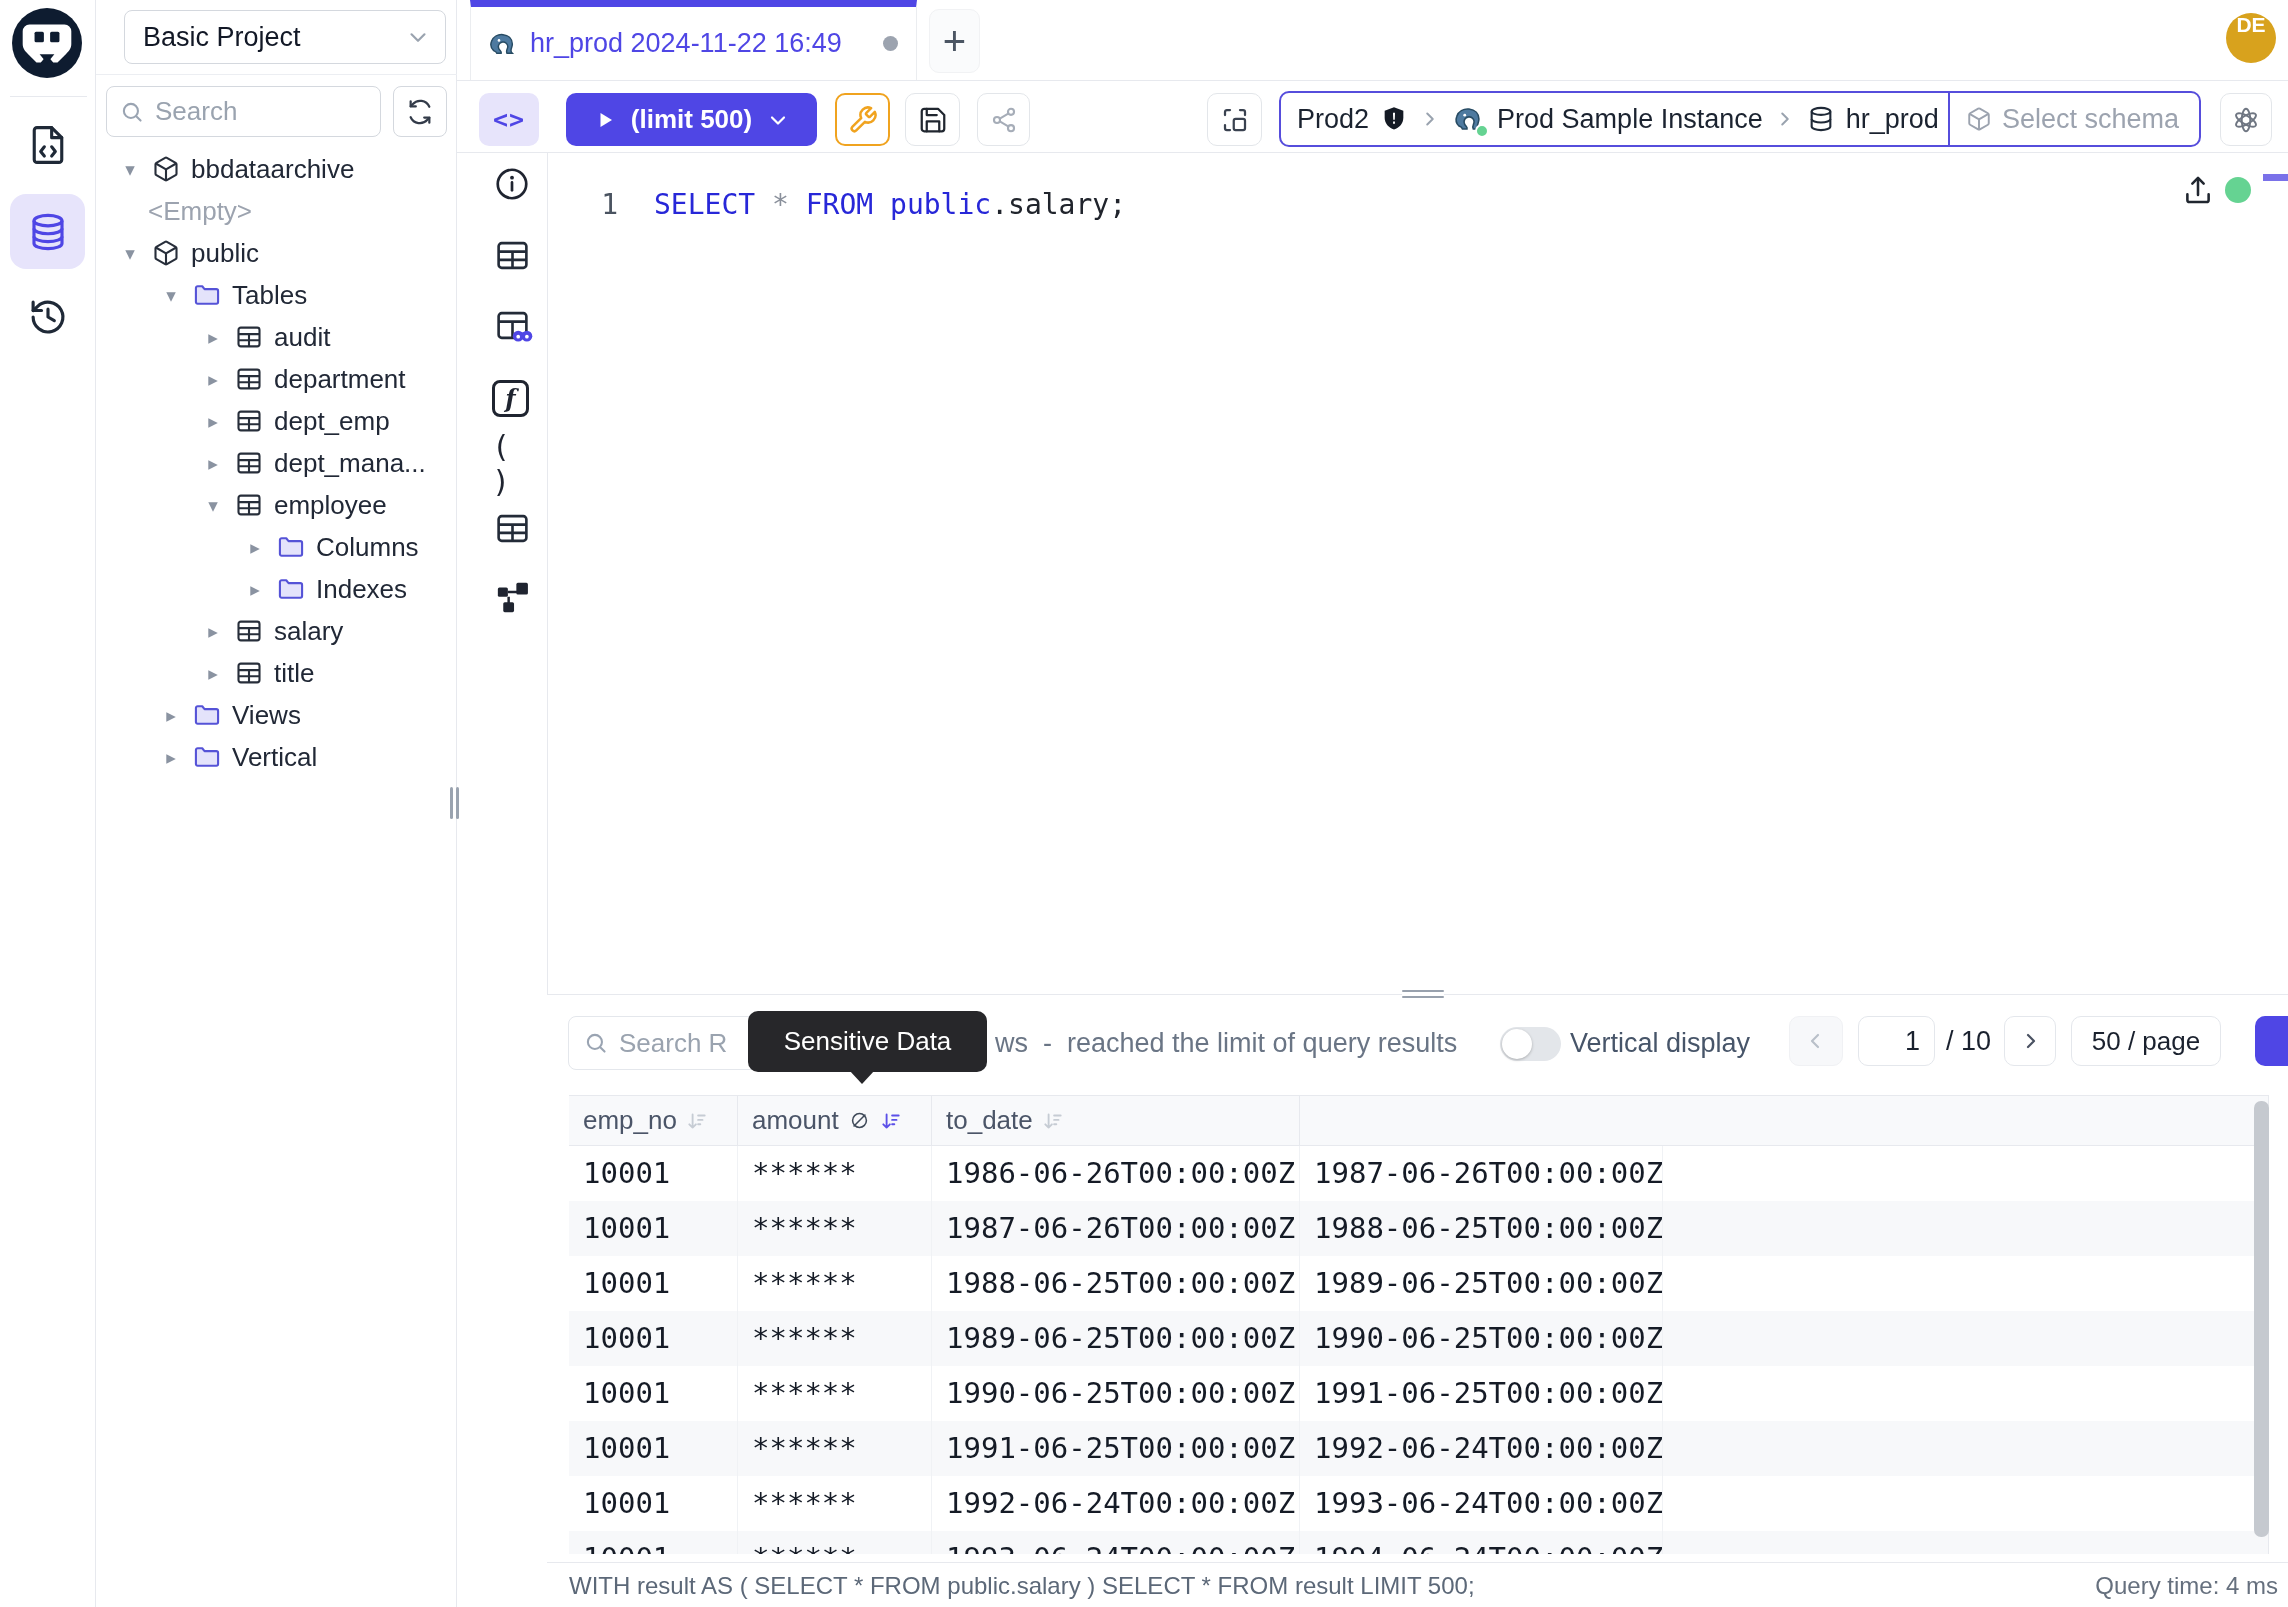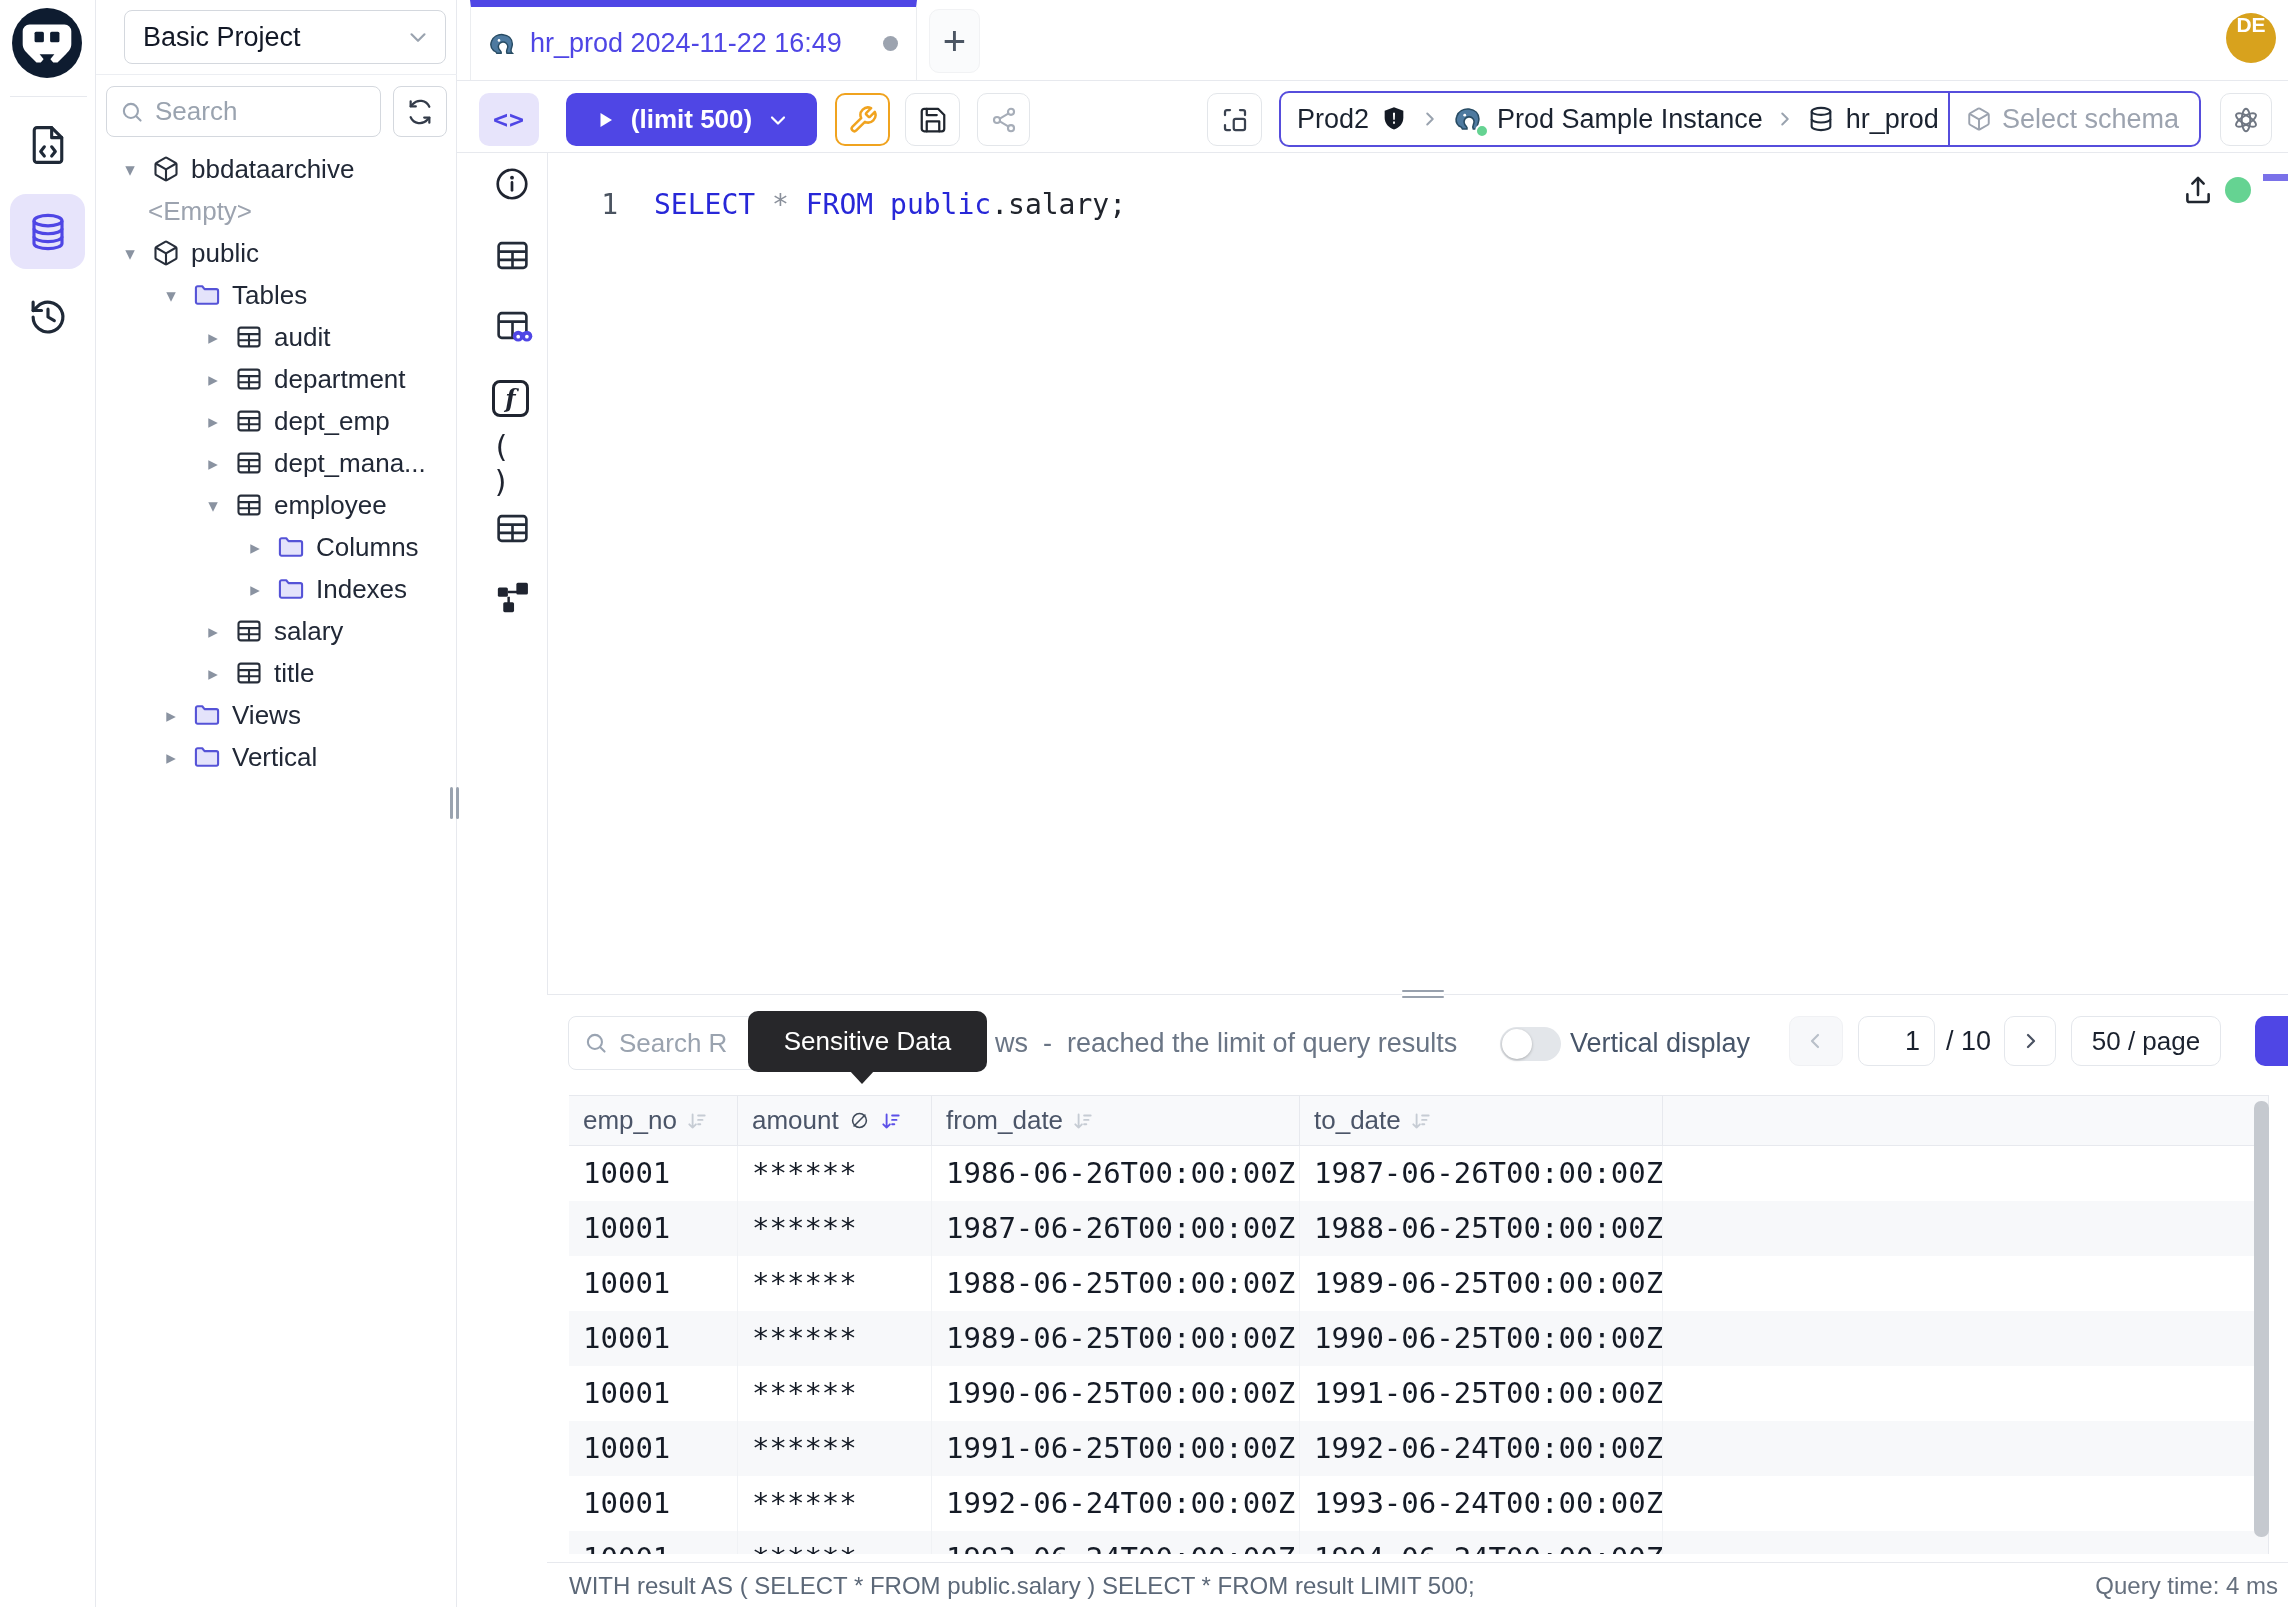--- a/index.html
+++ b/index.html
@@ -584,29 +584,20 @@
             </svg>
           </span>
           <span>
             <svg viewBox="0 0 20 20" width="22" height="22" fill="none" stroke="#5b50e8" stroke-width="1.7" stroke-linecap="round">
               <path d="M6 4v12m0 0-3-3m3 3 3-3"></path>
               <path d="M11 5h6M11 9h4M11 13h2"></path>
             </svg>
           </span>
         </div>
         <div class="th">
-          <span>from_date</span>
-          <span>
-            <svg viewBox="0 0 20 20" width="22" height="22" fill="none" stroke="#c6ccd4" stroke-width="1.7" stroke-linecap="round">
-              <path d="M6 4v12m0 0-3-3m3 3 3-3"></path>
-              <path d="M11 5h6M11 9h4M11 13h2"></path>
-            </svg>
-          </span>
-        </div>
-        <div class="th">
           <span>to_date</span>
           <span>
             <svg viewBox="0 0 20 20" width="22" height="22" fill="none" stroke="#c6ccd4" stroke-width="1.7" stroke-linecap="round">
               <path d="M6 4v12m0 0-3-3m3 3 3-3"></path>
               <path d="M11 5h6M11 9h4M11 13h2"></path>
             </svg>
           </span>
         </div>
         <div class="th">
           <span></span>

